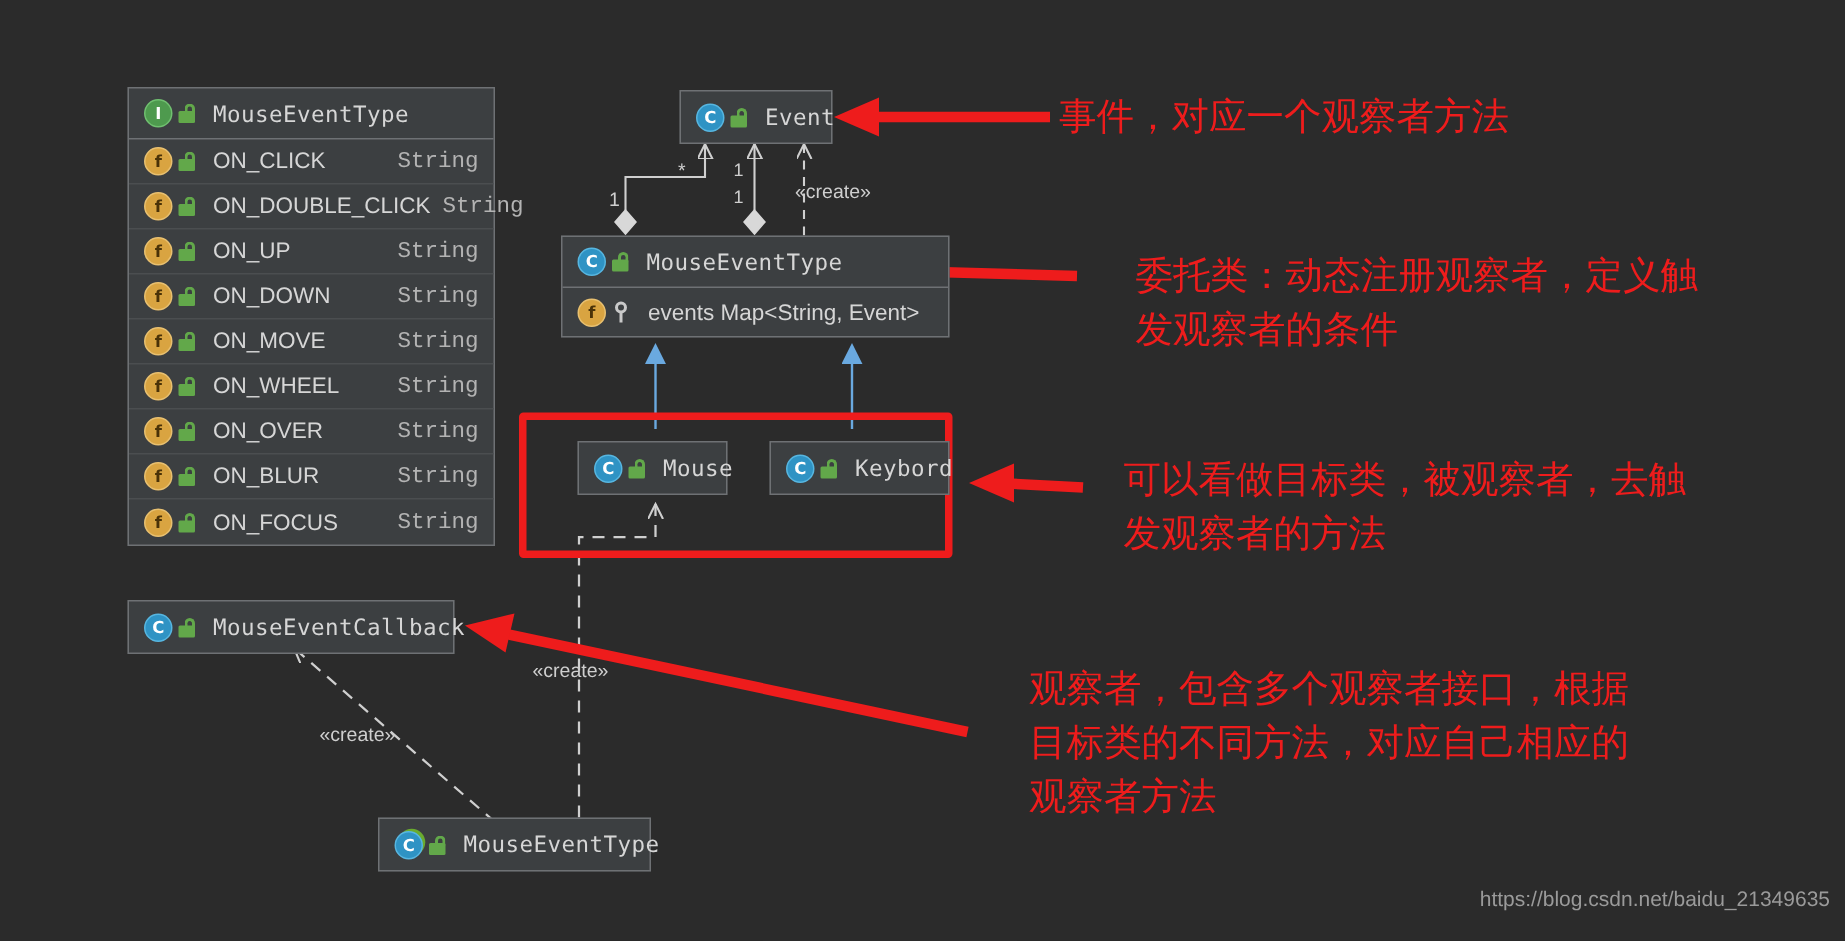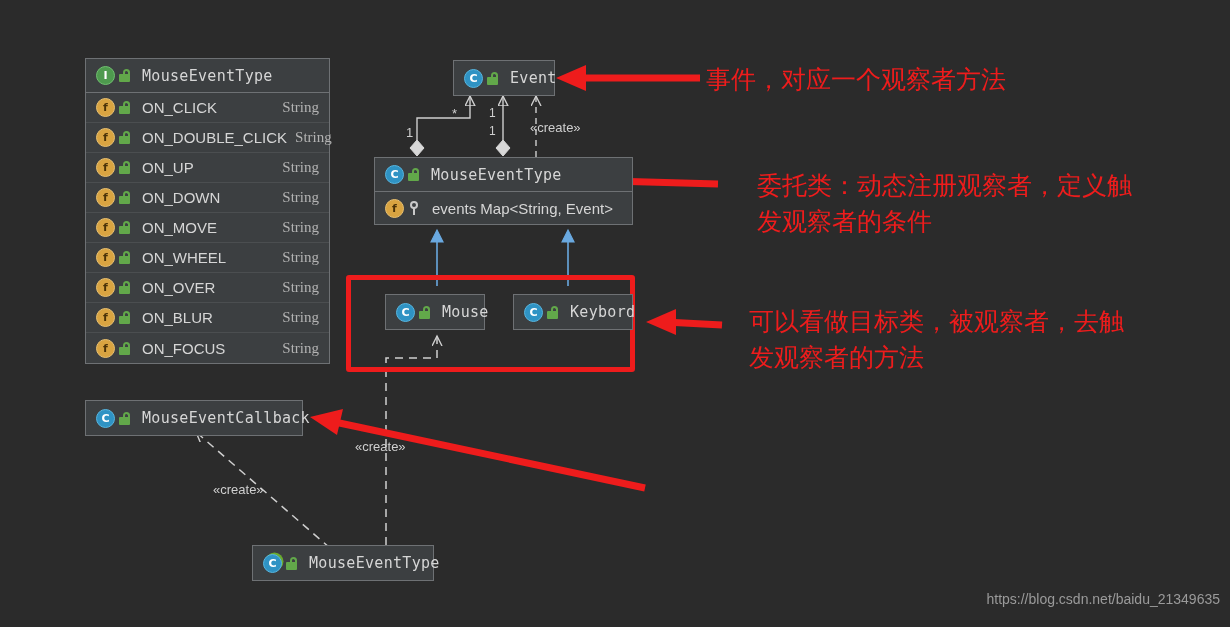--- a/index.html
+++ b/index.html
@@ -47,21 +47,21 @@
   }
   .uml-row:last-child { border-bottom: none; }
   .uml-row .member-name {
     font-family: "Liberation Sans", sans-serif;
     font-size: 15px;
     color: #d6d6d6;
     white-space: nowrap;
     flex: 0 0 auto;
   }
   .uml-row .member-type {
-    font-family: Liberation Serif, serif;
+    font-family: Liberation Mono, monospace;
     font-size: 15px;
     color: #b3b3b3;
     margin-left: auto;
     padding-left: 8px;
     white-space: nowrap;
   }
   .uml-row.field-row .member-name { color: #d6d6d6; }
 
   
   .ico {
@@ -150,21 +150,21 @@
     font-size: 13px;
     color: #cfcfcf;
     white-space: nowrap;
   }
   .edge-label.small { font-size: 12px; }
 
   
   .annot {
     position: absolute;
     color: #ee1c1c;
-    font-family: Liberation Serif, serif;
+    font-family: Liberation Mono, monospace;
     font-size: 25px;
     line-height: 36px;
     white-space: pre-line;
     font-weight: 500;
   }
 
   
   .hl-rect {
     position: absolute;
     border: 5px solid #ee1c1c;
@@ -387,16 +387,19 @@
   <span class="edge-label small" style="left:489px; top:124px;">1</span>
   <span class="edge-label" style="left:530px; top:120px;">«create»</span>
   <span class="edge-label" style="left:355px; top:439px;">«create»</span>
   <span class="edge-label" style="left:213px; top:482px;">«create»</span>
 
   <div class="annot" style="left:706px; top:62px;">事件，对应一个观察者方法</div>
   <div class="annot" style="left:724px; top:168px;margin-left:33px;">委托类：动态注册观察者，定义触
 发观察者的条件</div>
   <div class="annot" style="left:749px; top:304px;">可以看做目标类，被观察者，去触
 发观察者的方法</div>
+  <div class="annot" style="left:686px; top:443px;">观察者，包含多个观察者接口，根据
+目标类的不同方法，对应自己相应的
+观察者方法</div>
 
   <div class="watermark">https://blog.csdn.net/baidu_21349635</div>
 
 </div>
 
 </body></html>

